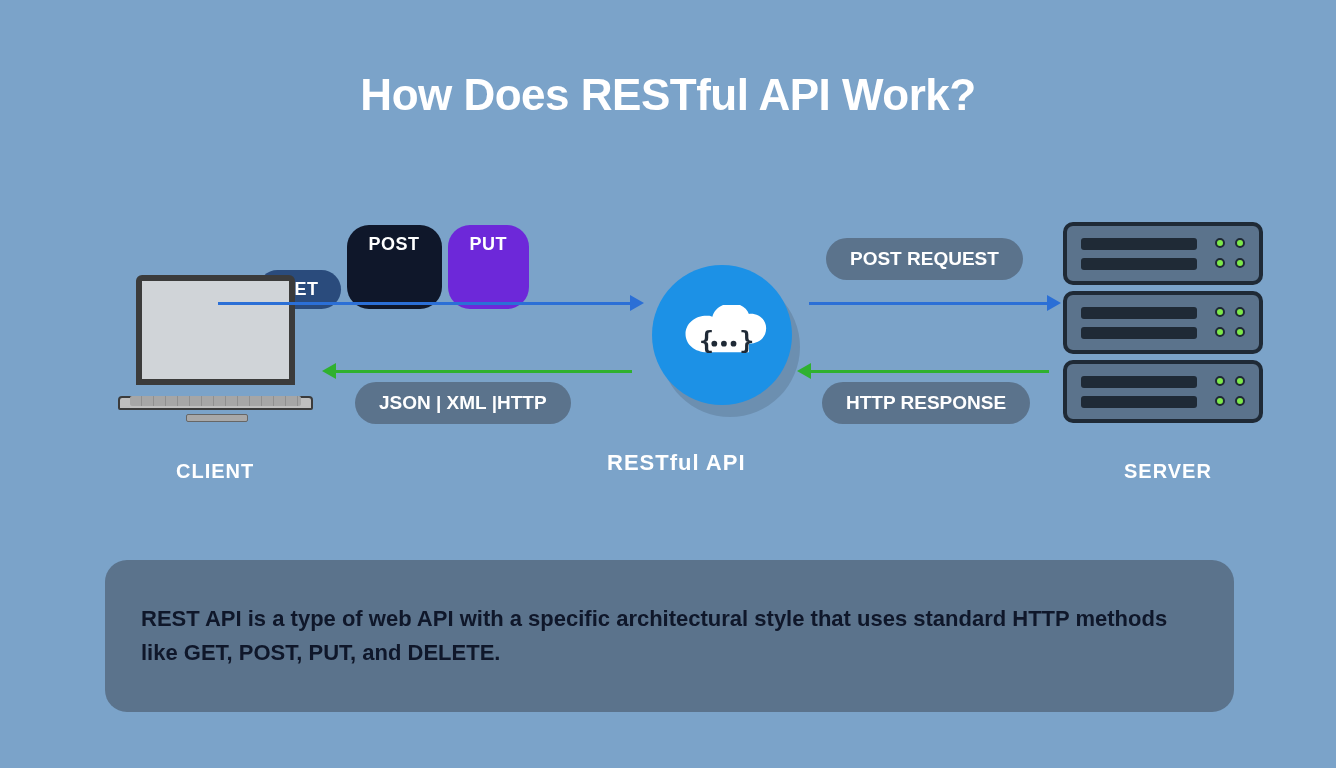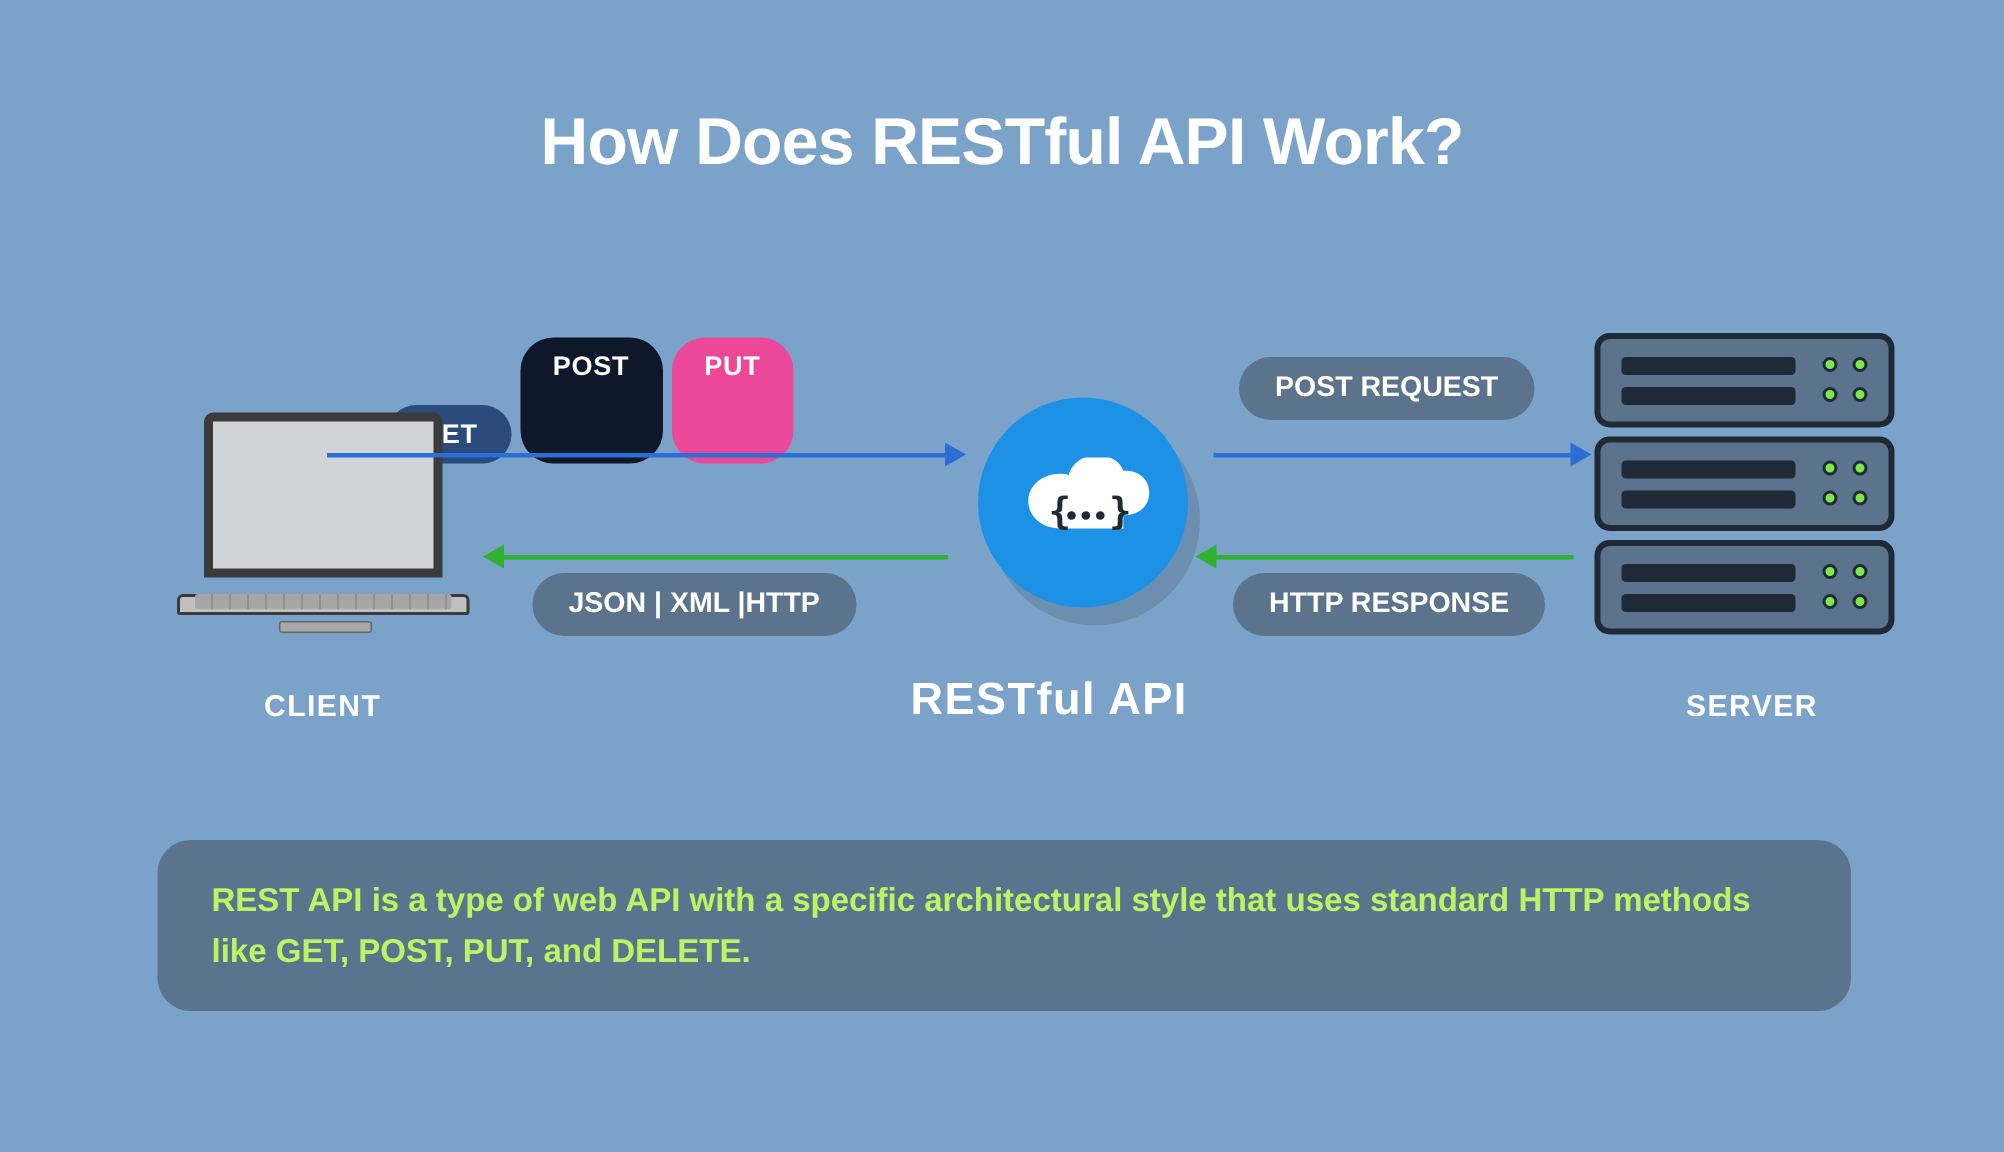--- a/index.html
+++ b/index.html
@@ -32,21 +32,21 @@
   .pill {
     border-radius: 22px;
     padding: 9px 22px;
     font-weight: 800;
     font-size: 18px;
     color: #fff;
     letter-spacing: 0.5px;
   }
   .pill.get    { background: #2a4b7c; margin-top: 45px; }
   .pill.post   { background: #0f172a; }
-  .pill.put    { background: #ec4899; }
+  .pill.put    { background: #6d28d9; }
   .pill.delete { background: #e62222; }
 
   
   .laptop {
     position: absolute;
     left: 118px;
     top: 275px;
     width: 195px;
     height: 155px;
   }
@@ -178,32 +178,32 @@
 
   
   .caption {
     position: absolute;
     color: #fff;
     font-weight: 700;
     font-size: 22px;
     letter-spacing: 1px;
   }
   #cap-client { left: 176px; top: 460px; font-size: 20px; }
-  #cap-api    { left: 607px; top: 450px; font-size: 30px; font-weight: 800; }
+  #cap-api    { left: 607px; top: 450px; font-size: 22px; font-weight: 800; }
   #cap-server { left: 1124px; top: 460px; font-size: 20px; }
 
   
   .desc {
     position: absolute;
     left: 105px; right: 102px;
     top: 560px;
     background: #5b738c;
     border-radius: 22px;
-    padding: 23px 36px;
-    color: #bef264;
+    padding: 42px 36px;
+    color: #0f172a;
     font-size: 22px;
     font-weight: 700;
     line-height: 1.55;
   }
 </style>
 </head>
 <body>
 
 <h1 class="title">How Does RESTful API Work?</h1>
 

